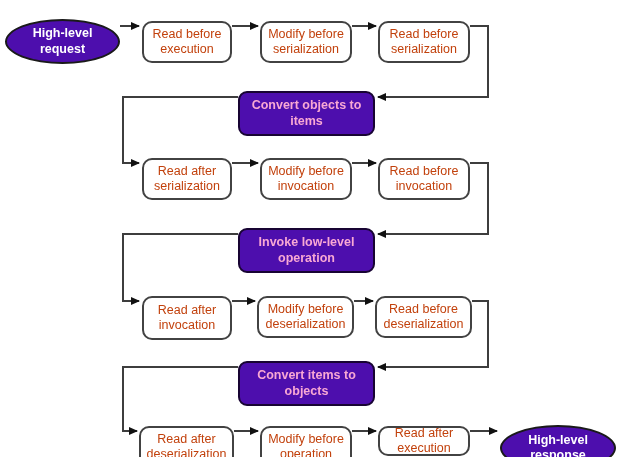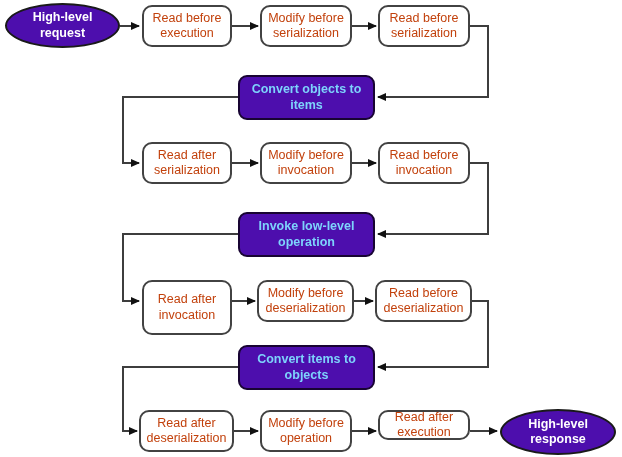--- a/index.html
+++ b/index.html
@@ -23,34 +23,35 @@
   }
   .node {
     position: absolute;
     z-index: 1;
     display: flex;
     align-items: center;
     justify-content: center;
     text-align: center;
     box-sizing: border-box;
     line-height: 1.22;
+    margin-top: 16px;
   }
   .node-box {
     background: #ffffff;
     border: 2px solid #424242;
     border-radius: 10px;
     color: #c2410c;
     font-size: 12.5px;
     padding: 0 1px;
   }
   .node-purple {
     background: #4d0ead;
     border: 2px solid #180433;
     border-radius: 9px;
-    color: #7dd3fc;
+    color: #f9a8d4;
     font-size: 12.5px;
     font-weight: bold;
     padding: 0 6px;
   }
   .node-ellipse {
     background: #4d0ead;
     border: 2px solid #1a1a1a;
     border-radius: 50%;
     color: #ffffff;
     font-size: 12.5px;
@@ -118,21 +119,21 @@
   </div>
 
   <div class="node node-box" style="left:378px; top:142px; width:92px; height:42px;">
     <span>Read before invocation</span>
   </div>
 
   <div class="node node-purple" style="left:238px; top:212px; width:137px; height:45px;">
     <span>Invoke low-level operation</span>
   </div>
 
-  <div class="node node-box" style="left:142px; top:280px; width:90px; height:55px;">
+  <div class="node node-box" style="left:142px; top:280px; width:90px; height:44px;">
     <span>Read after invocation</span>
   </div>
 
   <div class="node node-box" style="left:257px; top:280px; width:97px; height:42px;">
     <span>Modify before deserialization</span>
   </div>
 
   <div class="node node-box" style="left:375px; top:280px; width:97px; height:42px;">
     <span>Read before deserialization</span>
   </div>

